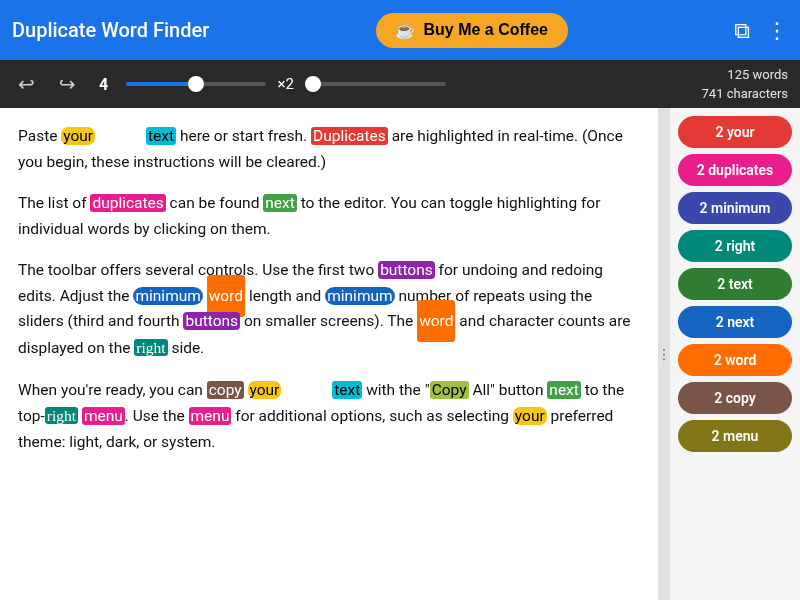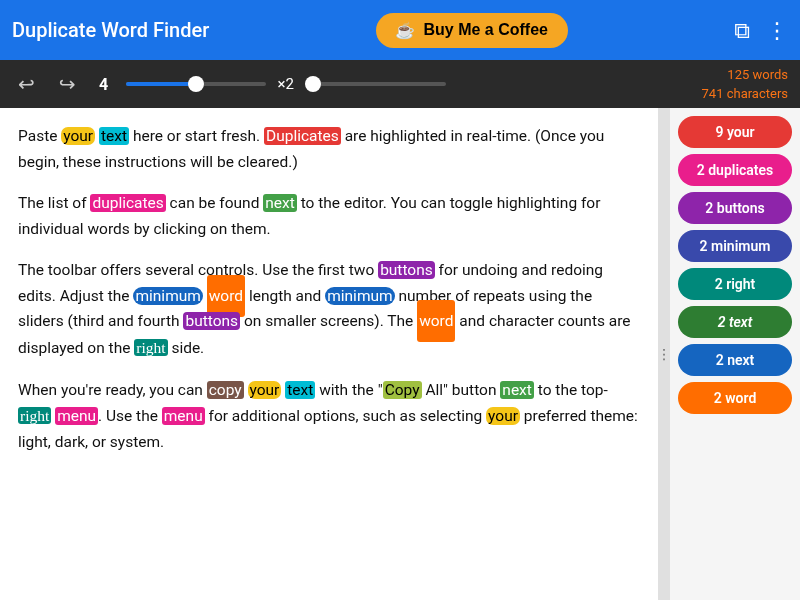--- a/index.html
+++ b/index.html
@@ -129,21 +129,21 @@
       height: 16px;
       background: #fff;
       border-radius: 50%;
       top: -6px;
       left: 5%;
       transform: translateX(-50%);
     }
     #word-count-area {
       margin-left: auto;
       text-align: right;
-      color: #f97316;
+      color: #e5e5e5;
       font-size: 13px;
       line-height: 1.5;
     }
 
     
     #main {
       display: flex;
       flex: 1;
       overflow: hidden;
     }
@@ -157,21 +157,21 @@
       color: #111;
       overflow-y: auto;
       background: #fff;
     }
     #text-area p {
       margin-bottom: 16px;
     }
 
     
     .hl-yellow { background: #f5c518; color: #000; border-radius: 7px; padding: 0 2px; }
-    .hl-cyan { background: #00bcd4; color: #000; border-radius: 3px; padding: 0 2px; }
+    .hl-cyan { background: #00bcd4; color: #000; border-radius: 3px; padding: 0 2px; margin-left: 47px; }
     .hl-red { background: #e53935; color: #fff; border-radius: 3px; padding: 0 2px; }
     .hl-green { background: #43a047; color: #fff; border-radius: 3px; padding: 0 2px; }
     .hl-purple { background: #8e24aa; color: #fff; border-radius: 4px; padding: 0 2px; }
     .hl-blue { background: #1565c0; color: #fff; border-radius: 9px; padding: 0 2px; }
     .hl-pink { background: #e91e8c; color: #fff; border-radius: 3px; padding: 0 2px; }
     .hl-orange { background: #ff6d00; color: #fff; border-radius: 3px; padding: 12px 2px; }
     .hl-teal { background: #00897b; color: #fff; border-radius: 3px; padding: 0 2px; font-family: Liberation Serif, serif; }
     .hl-lime { background: #a0c040; color: #000; border-radius: 3px; padding: 0 2px; }
     .hl-brown { background: #795548; color: #fff; border-radius: 3px; padding: 0 2px; }
 
@@ -210,21 +210,21 @@
       color: white;
       cursor: pointer;
       text-align: center;
       white-space: nowrap;
     }
     .badge-red { background: #e53935; }
     .badge-pink { background: #e91e8c; }
     .badge-purple { background: #8e24aa; }
     .badge-indigo { background: #3949ab; }
     .badge-teal { background: #00897b; }
-    .badge-green-dark { background: #2e7d32; font-style: italic; }
+    .badge-green-dark { background: #2e7d32; }
     .badge-blue-dark { background: #1565c0; }
     .badge-orange { background: #ff6d00; }
     .badge-brown { background: #795548; }
     .badge-olive { background: #827717; }
   </style>
 </head>
 <body>
 
 <div id="header">
   <span id="app-title">Duplicate Word Finder</span>
@@ -302,23 +302,24 @@
       <span class="hl-yellow">your</span>
       preferred theme: light, dark, or system.
     </p>
   </div>
 
   <div id="collapse-handle">
     <span>⋮</span>
   </div>
 
   <div id="sidebar">
-  <div class="badge badge-red">9 your</div>
+  <div class="badge badge-red">2 your</div>
       <div class="badge badge-pink">2 duplicates</div>
-      <div class="badge badge-purple">2 buttons</div>
       <div class="badge badge-indigo">2 minimum</div>
       <div class="badge badge-teal">2 right</div>
       <div class="badge badge-green-dark">2 text</div>
       <div class="badge badge-blue-dark">2 next</div>
       <div class="badge badge-orange">2 word</div>
+      <div class="badge badge-brown">2 copy</div>
+      <div class="badge badge-olive">2 menu</div>
     </div>
 
 </div>
 
 </body></html>

